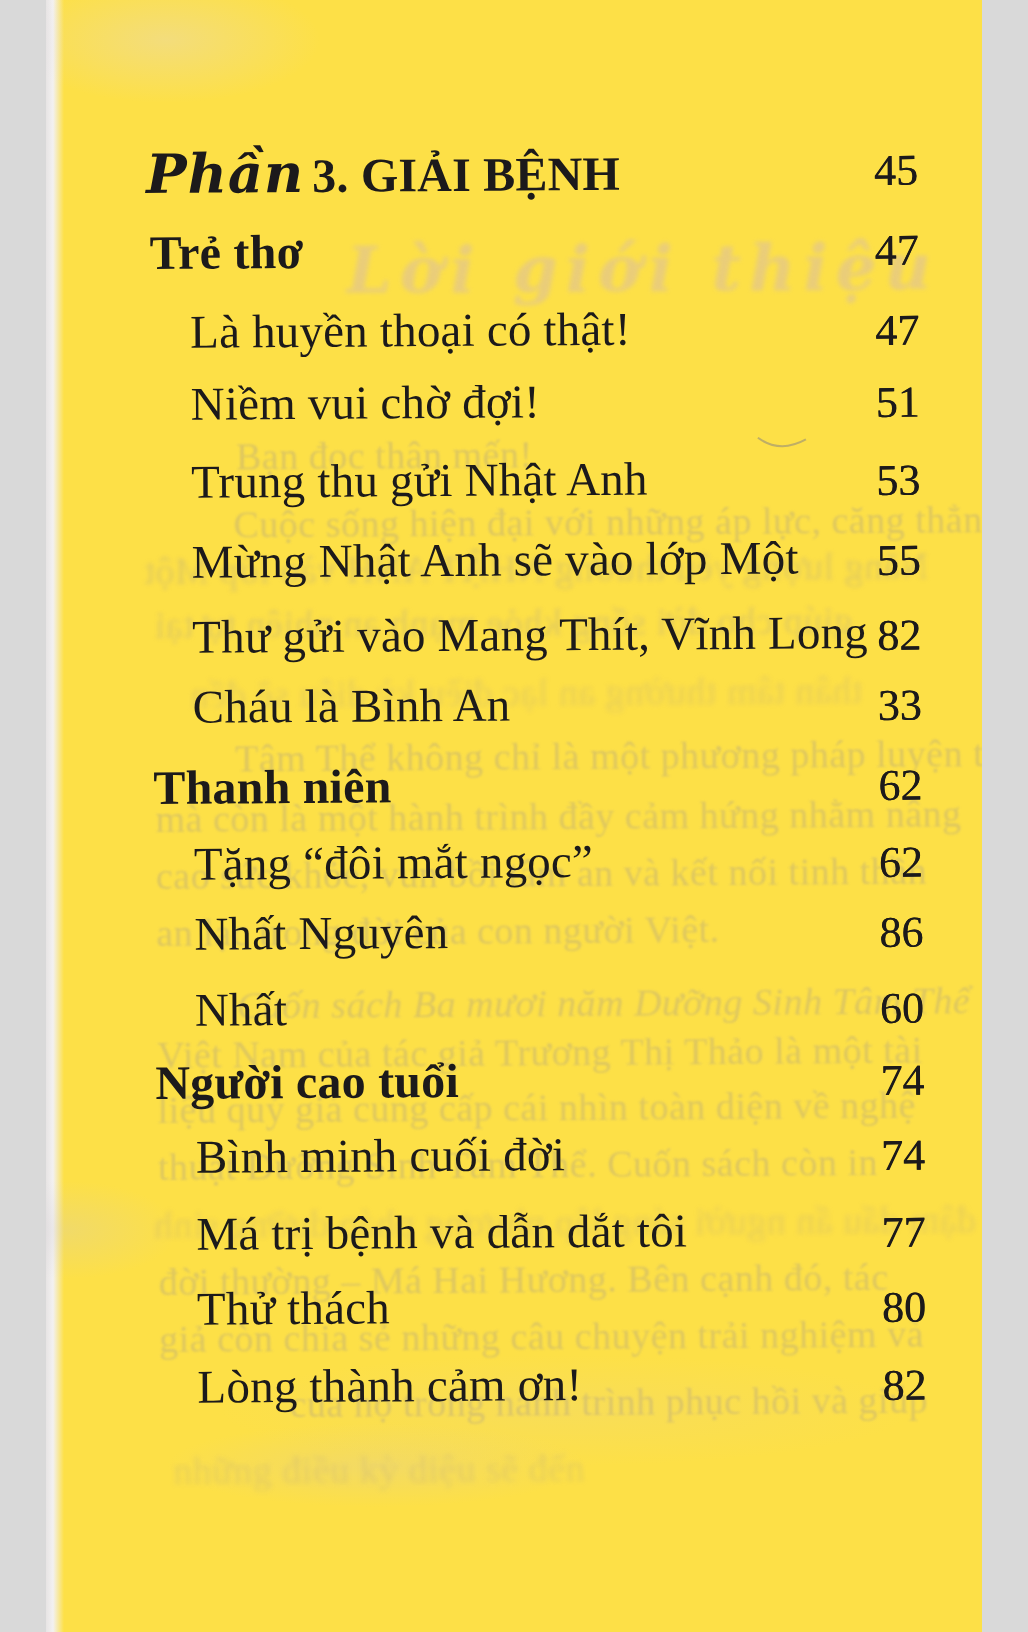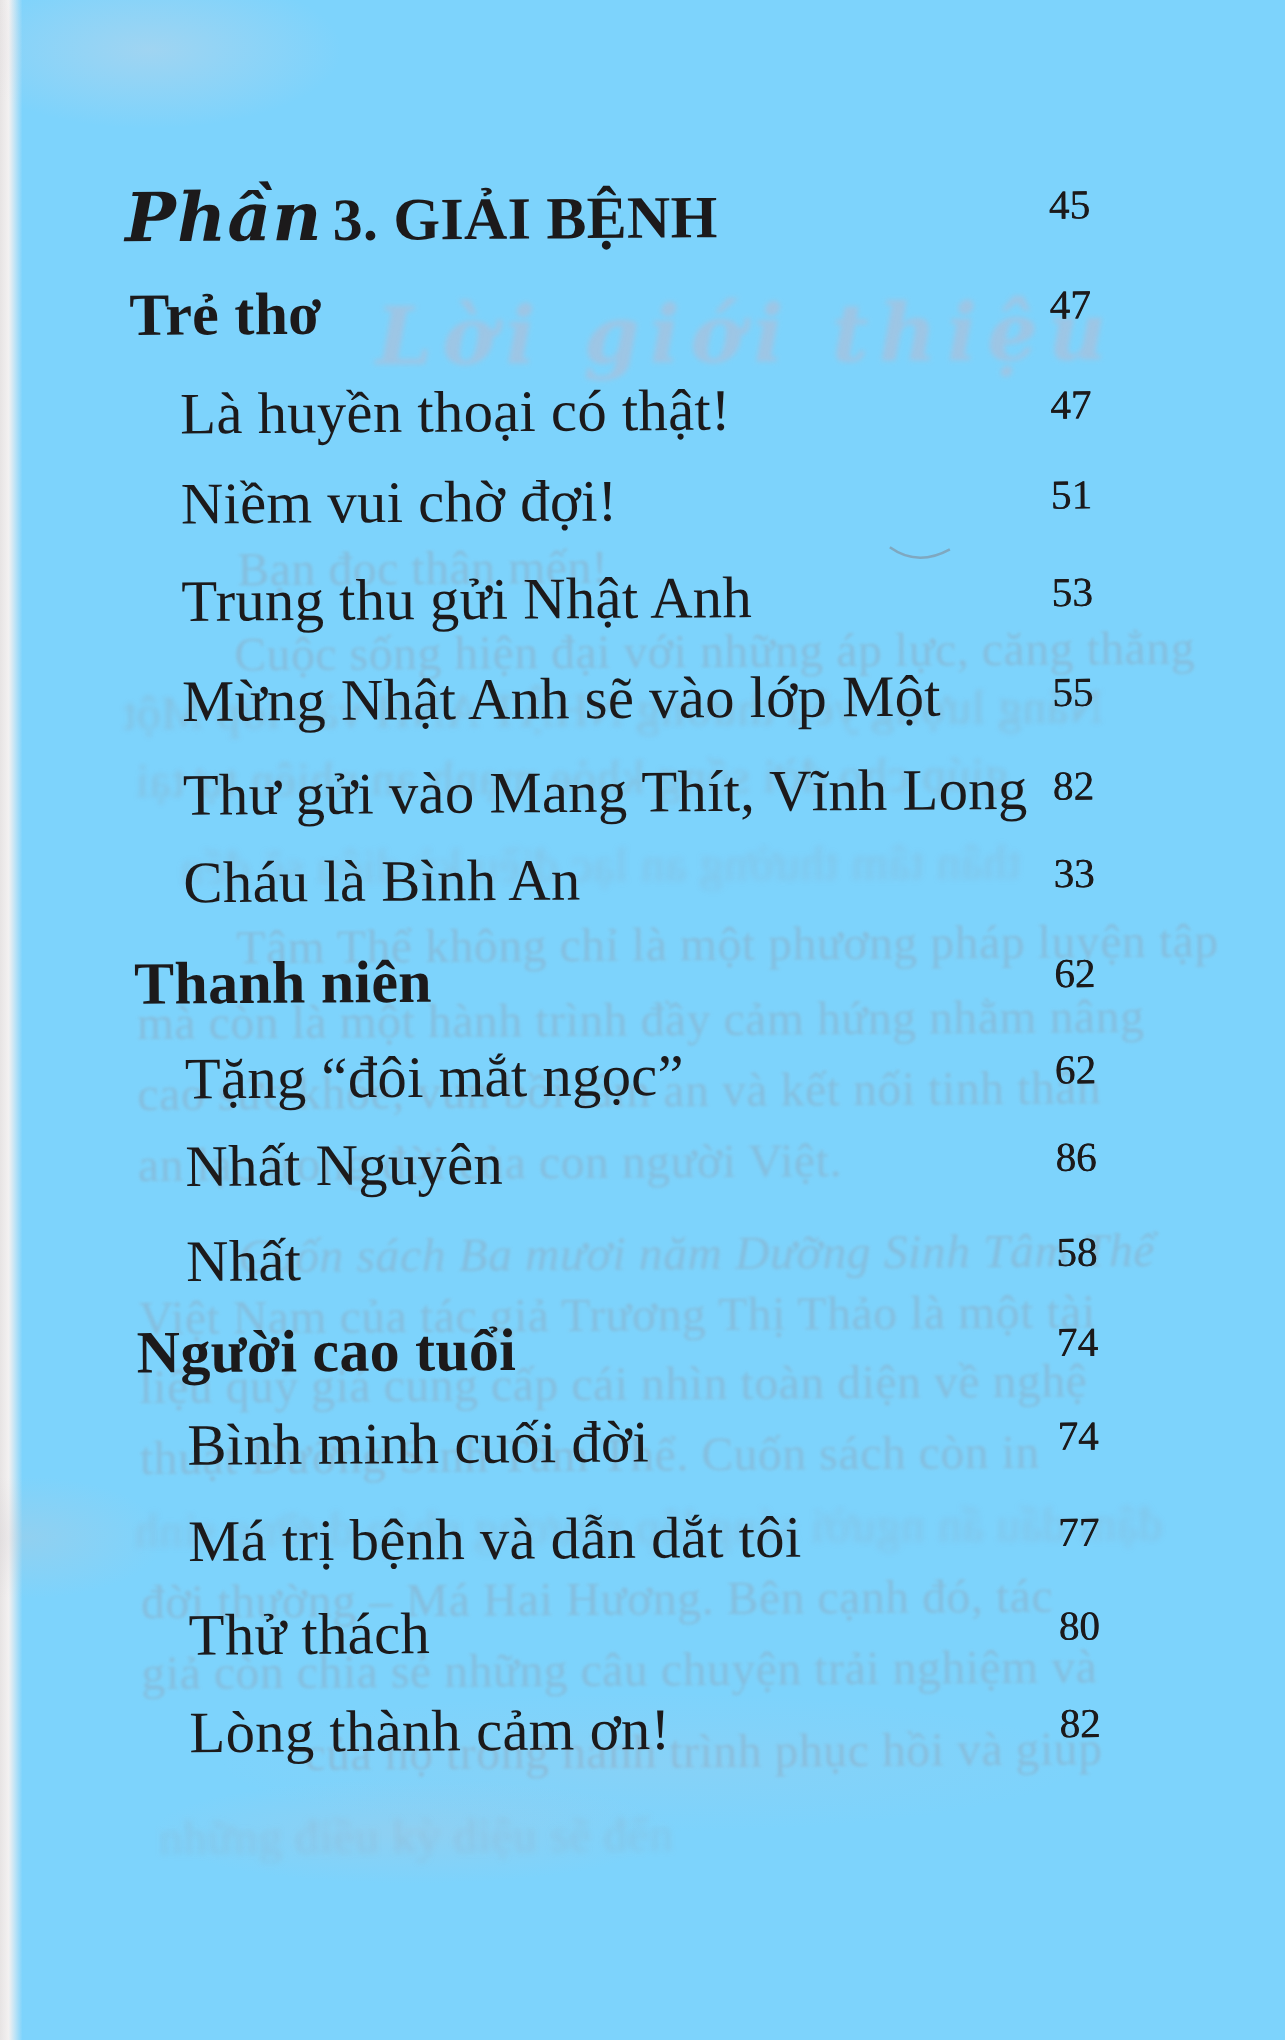--- a/index.html
+++ b/index.html
@@ -1,18 +1,18 @@
 <!DOCTYPE html>
 <html><head>
 <meta charset="utf-8">
 <style>
   html,body{margin:0;padding:0;background:#d9d9d9;}
   .page{
-    position:relative;width:1028px;height:1632px;margin:0 auto;
-    background:#7dd3fc;overflow:hidden;
+    position:relative;width:936px;height:1632px;margin:0 auto;
+    background:#fde047;overflow:hidden;
     font-family:"Liberation Serif",serif;color:#1c1a1b;
   }
   
   .edge-shadow{
     position:absolute;left:0;top:0;width:20px;height:100%;
     background:linear-gradient(90deg,#e7e4e4 0,#f3f1f1 7px,rgba(252,251,251,0) 18px);
   }
   .texture{
     position:absolute;inset:0;
     background:
@@ -45,21 +45,21 @@
     white-space:nowrap;letter-spacing:.2px;
   }
   .lvl-section .lbl{left:103px;font-weight:700;font-size:48px;}
   .lvl-part .lbl{left:100px;}
   .part-title{font-weight:700;font-size:48px;}
   .script{
     font-family:"DejaVu Serif",serif;font-style:italic;font-weight:700;
     font-size:54px;letter-spacing:1px;margin-right:8px;
   }
   .num{
-    position:absolute;right:0;top:5px;font-size:33px;line-height:1;
+    position:absolute;right:0;top:5px;font-size:44px;line-height:1;
     text-shadow:.4px 0 0 currentColor;
     text-align:right;
   }
   .lvl-part .num{top:7px;}
   
   .r0{top:147px}.r1{top:229px}.r2{top:309px}.r3{top:381px}.r4{top:459px}
   .r5{top:539px}.r6{top:614px}.r7{top:684px}.r8{top:764px}.r9{top:841px}
   .r10{top:911px}.r11{top:987px}.r12{top:1059px}.r13{top:1134px}
   .r14{top:1211px}.r15{top:1286px}.r16{top:1364px}
   .pen-mark{position:absolute;left:708px;top:438px;}
@@ -149,21 +149,21 @@
         <span class="num">62</span>
       </div>
 
       <div class="row lvl-item r10">
         <span class="lbl">Nhất Nguyên</span>
         <span class="num">86</span>
       </div>
 
       <div class="row lvl-item r11">
         <span class="lbl">Nhất</span>
-        <span class="num">58</span>
+        <span class="num">60</span>
       </div>
 
       <div class="row lvl-section r12">
         <span class="lbl">Người cao tuổi</span>
         <span class="num">74</span>
       </div>
 
       <div class="row lvl-item r13">
         <span class="lbl">Bình minh cuối đời</span>
         <span class="num">74</span>

